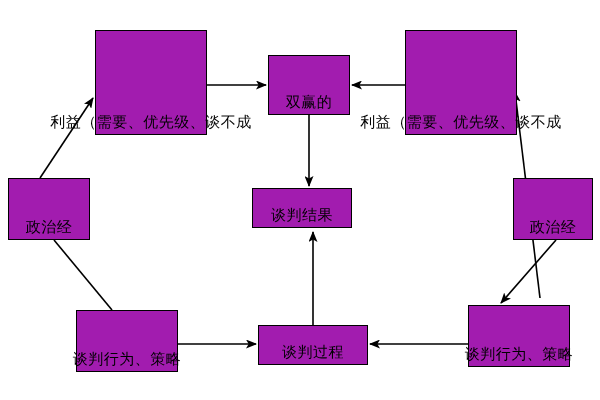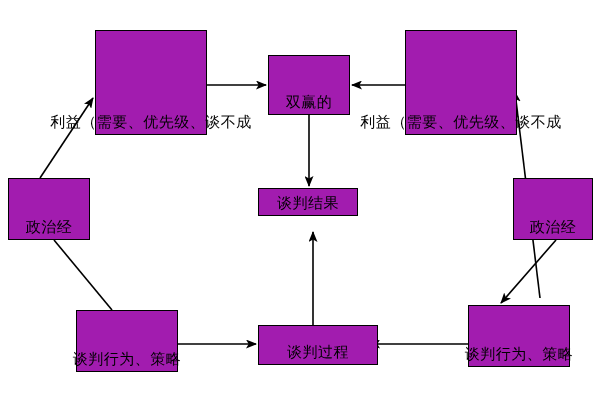--- a/index.html
+++ b/index.html
@@ -39,24 +39,24 @@
     white-space: nowrap;
     z-index: 2;
   }
   .node .ln { display: block; }
 
   
   #node-interests-left  { left: 95px;  top: 30px;  width: 112px; height: 105px; }
   #node-winwin          { left: 268px; top: 55px;  width: 82px;  height: 60px;  }
   #node-interests-right { left: 405px; top: 30px;  width: 112px; height: 105px; }
   #node-env-left        { left: 8px;   top: 178px; width: 82px;  height: 62px;  }
-  #node-outcome         { left: 258px; top: 188px; width: 100px; height: 28px;  }
+  #node-outcome         { left: 252px; top: 188px; width: 100px; height: 40px;  }
   #node-env-right       { left: 513px; top: 178px; width: 80px;  height: 62px;  }
   #node-behavior-left   { left: 76px;  top: 310px; width: 102px; height: 62px;  }
-  #node-process         { left: 258px; top: 325px; width: 120px; height: 40px;  }
+  #node-process         { left: 258px; top: 325px; width: 110px; height: 40px;  }
   #node-behavior-right  { left: 468px; top: 305px; width: 102px; height: 62px;  }
 </style>
 </head>
 <body>
 
 <div id="canvas">
 
   <svg id="edges" viewBox="0 0 600 400" xmlns="http://www.w3.org/2000/svg">
     <defs>
       <marker id="ah" markerWidth="11" markerHeight="9" refX="10" refY="4.5" orient="auto" markerUnits="userSpaceOnUse">

